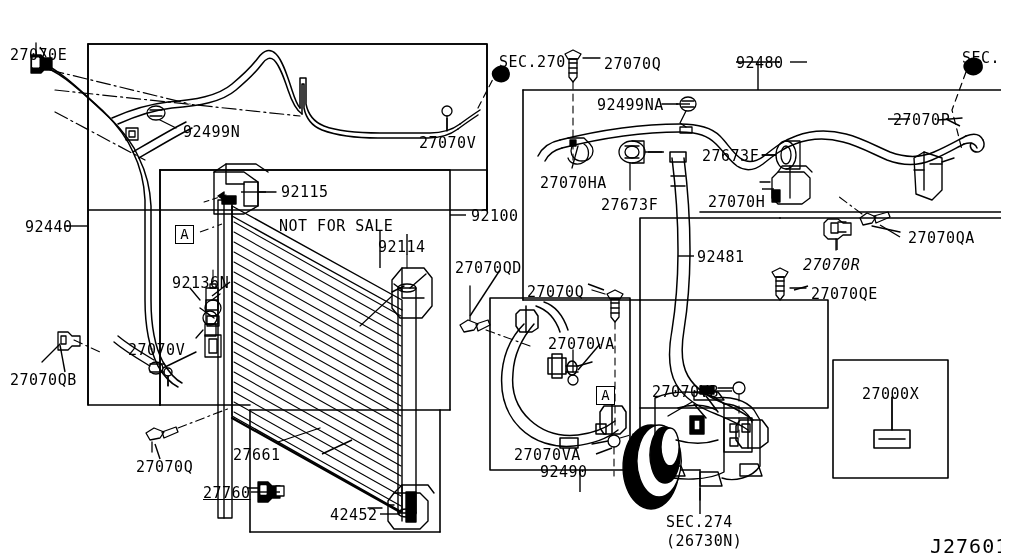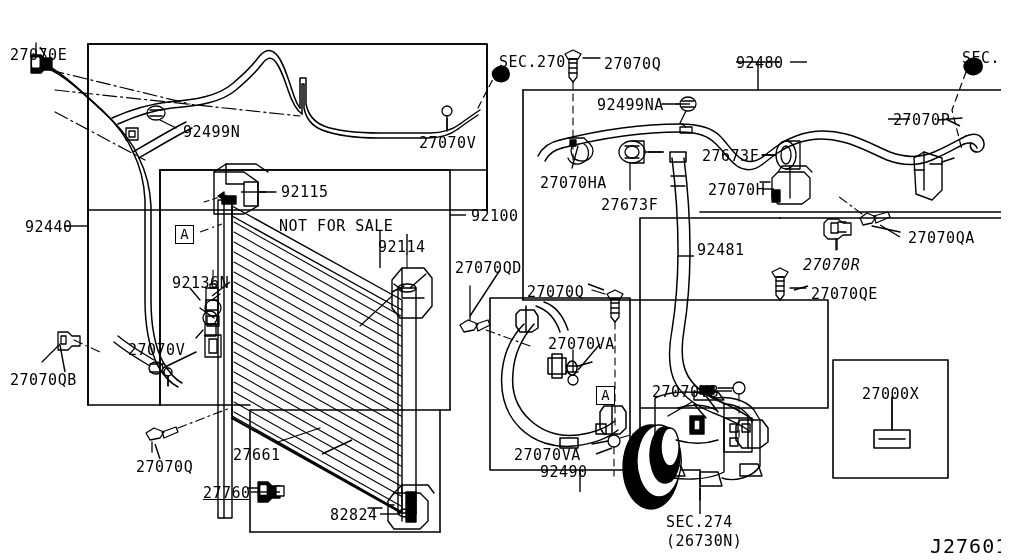--- a/index.html
+++ b/index.html
@@ -494,42 +494,42 @@
   <span class="lbl" style="left:499px; top:54px;">SEC.270</span>
   <span class="lbl" style="left:604px; top:56px;">27070Q</span>
   <span class="lbl" style="left:419px; top:135px;">27070V</span>
   <span class="lbl" style="left:736px; top:55px;">92480</span>
   <span class="lbl" style="left:962px; top:50px;">SEC.270</span>
   <span class="lbl" style="left:597px; top:97px;">92499NA</span>
   <span class="lbl" style="left:893px; top:112px;">27070P</span>
   <span class="lbl" style="left:702px; top:148px;">27673F</span>
   <span class="lbl" style="left:540px; top:175px;">27070HA</span>
   <span class="lbl" style="left:601px; top:197px;">27673F</span>
-  <span class="lbl" style="left:708px; top:182px;">27070H</span>
+  <span class="lbl" style="left:708px; top:194px;">27070H</span>
   <span class="lbl" style="left:908px; top:230px;">27070QA</span>
   <span class="lbl" style="left:803px; top:257px;font-style:italic;">27070R</span>
-  <span class="lbl" style="left:697px; top:242px;">92481</span>
+  <span class="lbl" style="left:697px; top:249px;">92481</span>
   <span class="lbl" style="left:811px; top:286px;">27070QE</span>
   <span class="lbl" style="left:281px; top:184px;">92115</span>
   <span class="lbl" style="left:279px; top:218px;">NOT FOR SALE</span>
   <span class="lbl" style="left:471px; top:208px;">92100</span>
   <span class="lbl" style="left:378px; top:239px;">92114</span>
   <span class="lbl" style="left:25px;  top:219px;">92440</span>
   <span class="lbl" style="left:172px; top:275px;">92136N</span>
   <span class="lbl" style="left:455px; top:260px;">27070QD</span>
   <span class="lbl" style="left:527px; top:284px;">27070Q</span>
   <span class="lbl" style="left:548px; top:336px;">27070VA</span>
   <span class="lbl" style="left:128px; top:342px;">27070V</span>
   <span class="lbl" style="left:10px;  top:372px;">27070QB</span>
   <span class="lbl" style="left:514px; top:447px;">27070VA</span>
   <span class="lbl" style="left:652px; top:384px;">27070VB</span>
   <span class="lbl" style="left:136px; top:459px;">27070Q</span>
   <span class="lbl" style="left:233px; top:447px;">27661</span>
   <span class="lbl" style="left:203px; top:485px;text-decoration:underline;">27760</span>
-  <span class="lbl" style="left:330px; top:507px;">82824</span>
+  <span class="lbl" style="left:330px; top:507px;">42452</span>
   <span class="lbl" style="left:540px; top:464px;">92490</span>
   <span class="lbl" style="left:862px; top:386px;">27000X</span>
   <span class="lbl" style="left:666px; top:514px;">SEC.274</span>
   <span class="lbl" style="left:666px; top:533px;">(26730N)</span>
   <span class="lbl big" style="left:930px; top:535px;">J27601MQ</span>
 
   <span class="callout" style="left:175px; top:225px;">A</span>
   <span class="callout" style="left:596px; top:386px;">A</span>
 
   <svg width="1024" height="560" viewBox="0 0 1024 560" fill="none" stroke="#000" stroke-width="1.4" style="pointer-events:none;">

